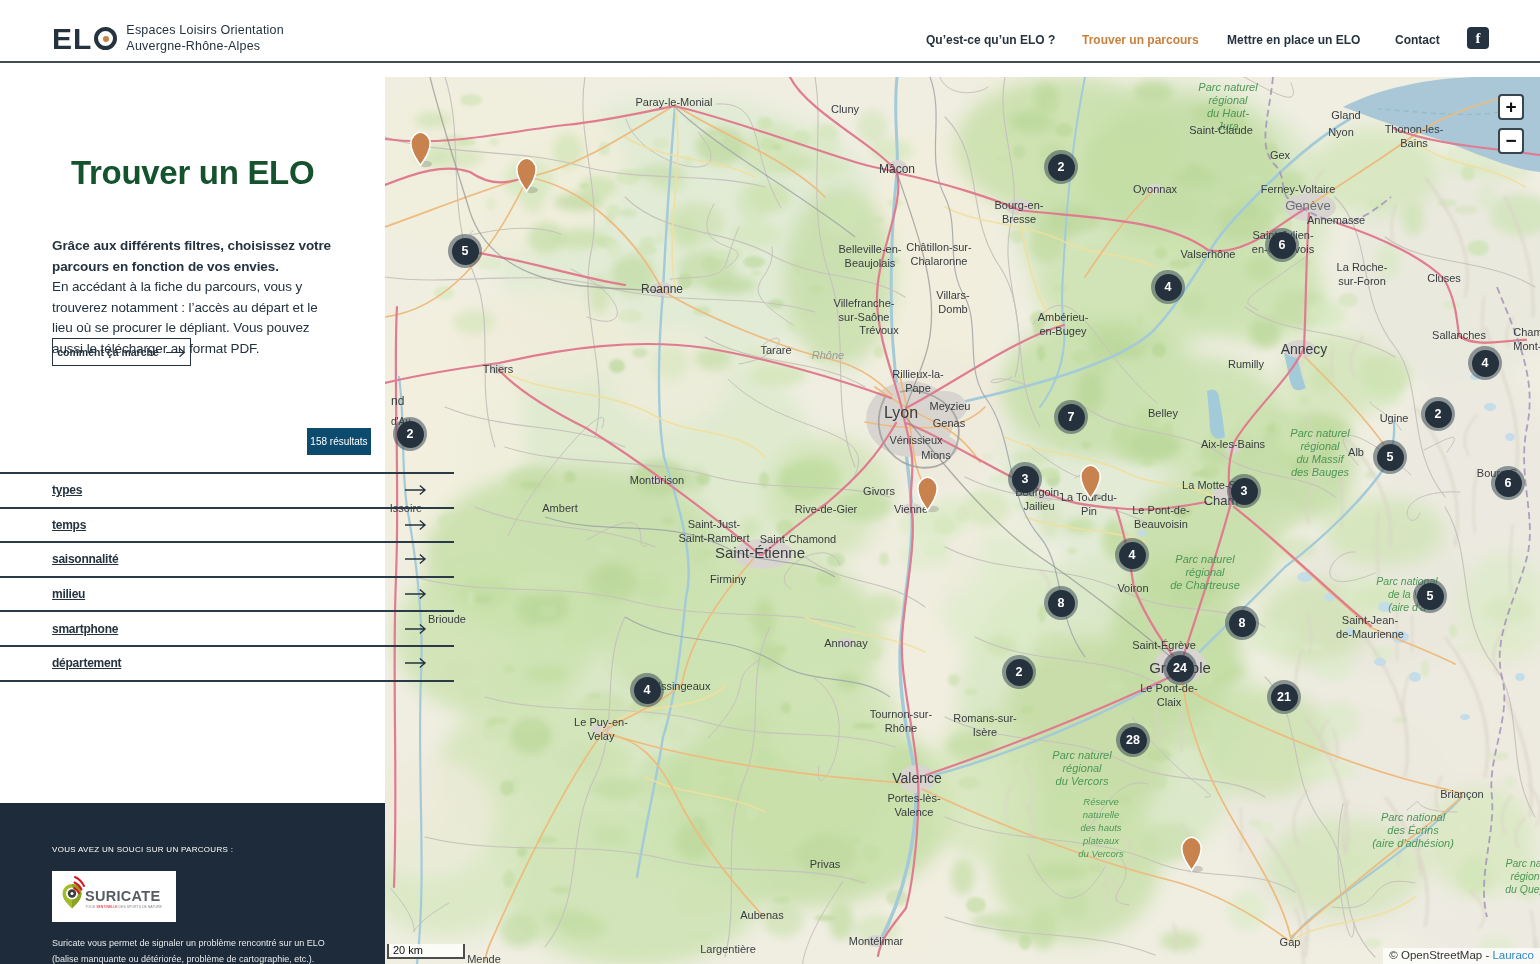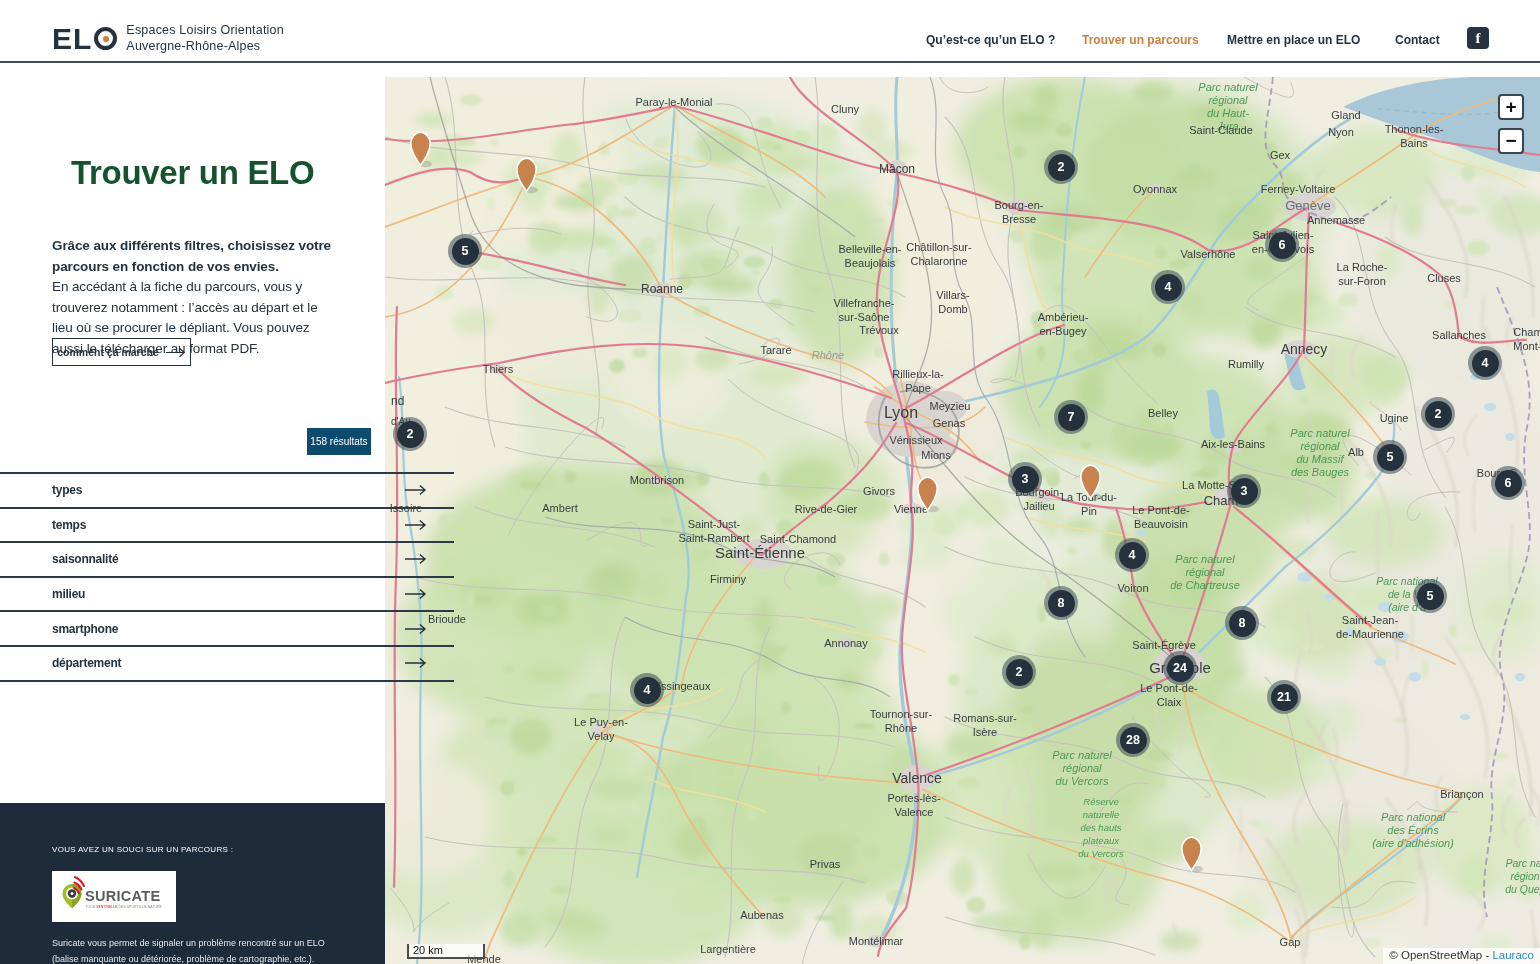--- a/index.html
+++ b/index.html
@@ -27,21 +27,21 @@
   
   .side { position:absolute; left:0; top:78px; width:385px; height:886px; background:#fff; z-index:20; }
   h1 { position:absolute; left:51px; top:76px; font-size:33px; color:#14532d; letter-spacing:-.3px;margin-left:20px; }
   .intro { position:absolute; left:52px; top:122px; width:330px; font-size:13.5px; line-height:20.5px;
     letter-spacing:-.1px; white-space:nowrap;margin-top:36px; }
   .btn { position:absolute; left:52px; top:260px; width:139px; height:28px; border:1px solid #24333f;
     display:flex; align-items:center; justify-content:center; gap:7px; font-size:10.5px; font-weight:bold; white-space:nowrap; }
   .btn .arr { width:20px; height:11px; }
   .res { position:absolute; left:307px; top:350px; width:64px; height:27px; background:#0c4a6e;
     color:#fff; font-size:10px; display:flex; align-items:center; justify-content:center; }
-  .filters { position:absolute; left:0; top:394px; width:454px; }
+  .filters { position:absolute; left:0; top:394px; width:454px;text-decoration:underline; }
   .frow { height:34.6px; border-top:2px solid #2b3a47; display:flex; align-items:center;
     padding:0 27px 0 52px; justify-content:space-between; }
   .flast { border-top:2px solid #2b3a47; height:0; }
   .frow span { font-size:12px; font-weight:bold; letter-spacing:-.25px; }
   .arr { width:22px; height:12px; flex:none; }
 
   .foot { position:absolute; left:0; top:725px; width:385px; height:161px; background:#1d2b3a; color:#fff; }
   .foot .q { position:absolute; left:52px; top:42px; font-size:8px; letter-spacing:.3px; }
   .sur { position:absolute; left:52px; top:68px; width:281px; height:51px; display:flex; }
   .surl { width:124px; background:#fff; position:relative; }
@@ -53,21 +53,21 @@
   
   .map { position:absolute; left:385px; top:77px; width:1155px; height:887px; overflow:hidden; background:#efeee1; }
   .map > svg.base { position:absolute; left:0; top:0; }
   .cl { position:absolute; width:34px; height:34px; border-radius:50%; background:rgba(61,76,88,.55);
     display:flex; align-items:center; justify-content:center; z-index:5; }
   .cli { width:27px; height:27px; border-radius:50%; background:#25323e; color:#fff; font-size:12.5px;
     font-weight:bold; display:flex; align-items:center; justify-content:center; }
   .pin { position:absolute; z-index:6; }
   .zc { position:absolute; width:26px; height:26px; background:#fff; border:2px solid #36454f; border-radius:4px;
     color:#111; font-size:19px; font-weight:bold; display:flex; align-items:center; justify-content:center; z-index:8; }
-  .scale { position:absolute; left:22px; bottom:5px; width:78px; height:15px; background:rgba(255,255,255,.75);
+  .scale { position:absolute; left:2px; bottom:5px; width:78px; height:15px; background:rgba(255,255,255,.75);
     border:2px solid #4d4d4d; border-top:none; font-size:11px; color:#111; padding-left:4px; z-index:8; }
   .attr { position:absolute; right:0; bottom:0; height:16px; background:rgba(255,255,255,.75);
     font-size:11.5px; color:#333; padding:1px 6px 0 6px; z-index:8; white-space:nowrap;margin-left:46px; }
   .attr a { color:#2f88c4; text-decoration:none; }
 </style>
 </head>
 <body>
 
 <header>
   <div class="logo">

